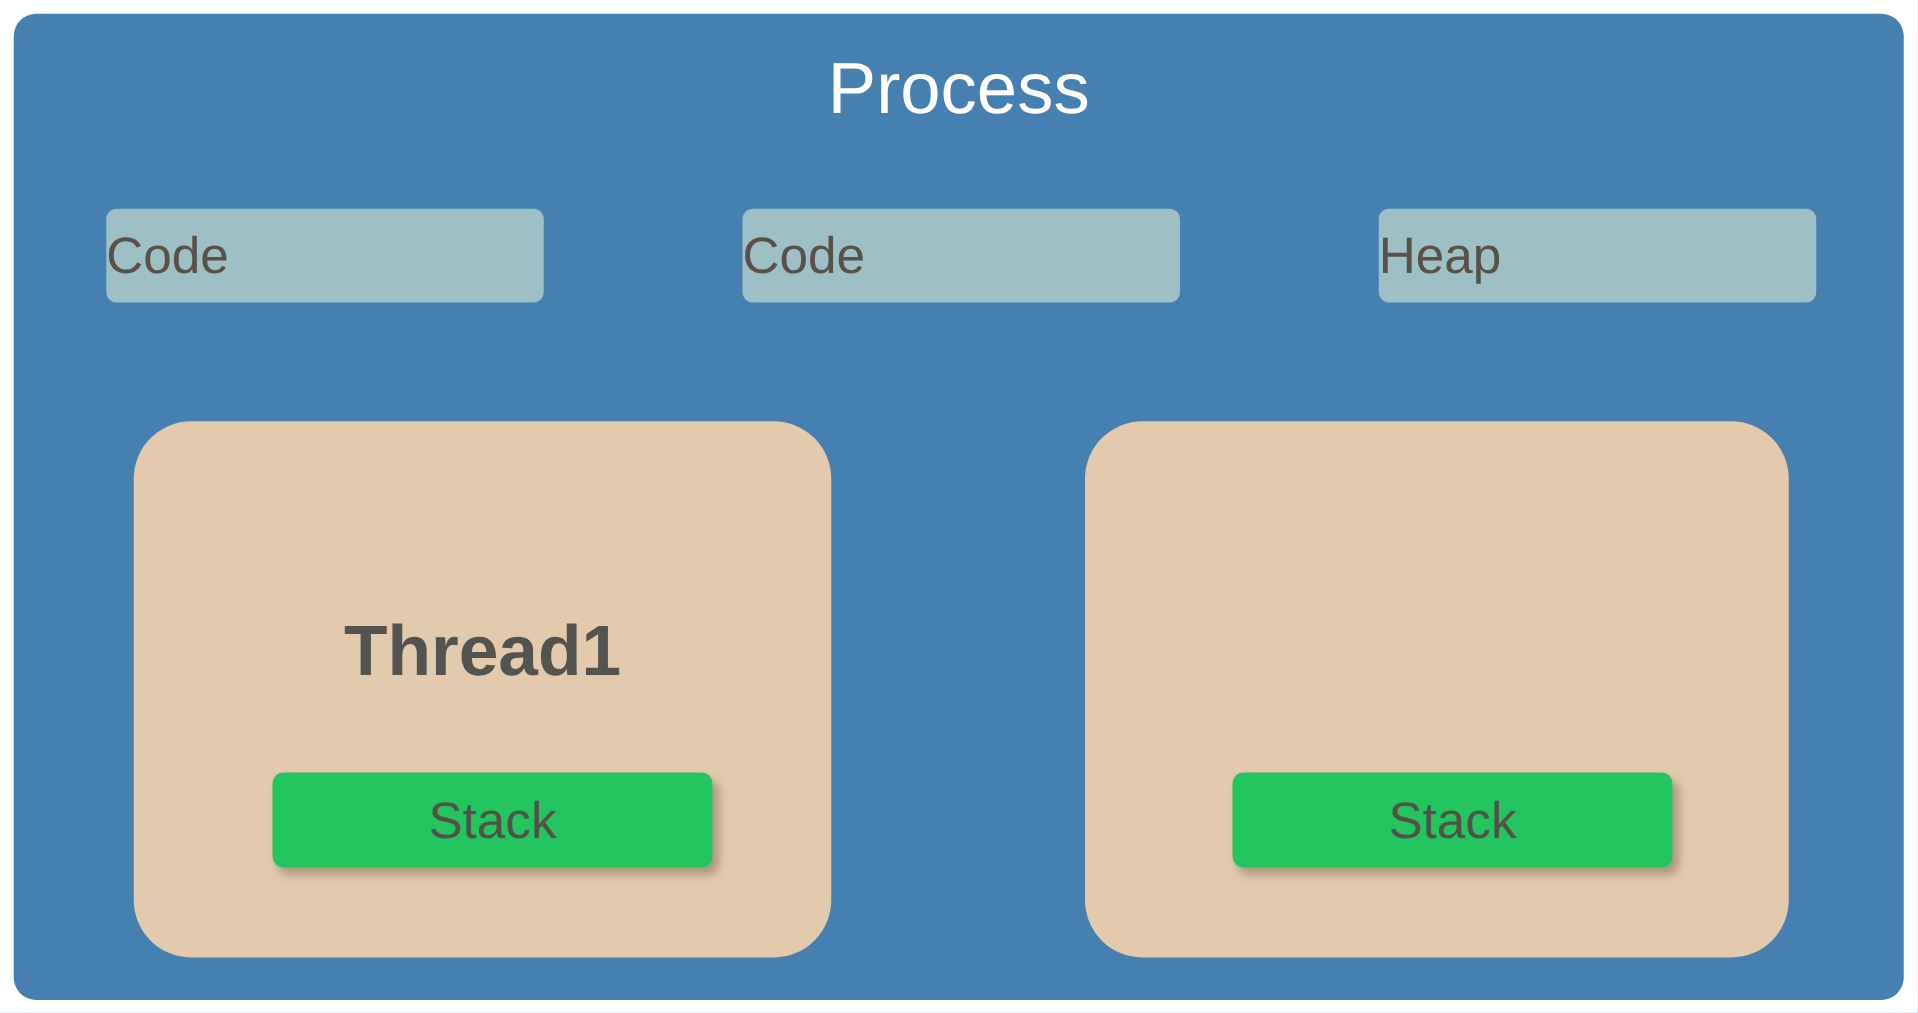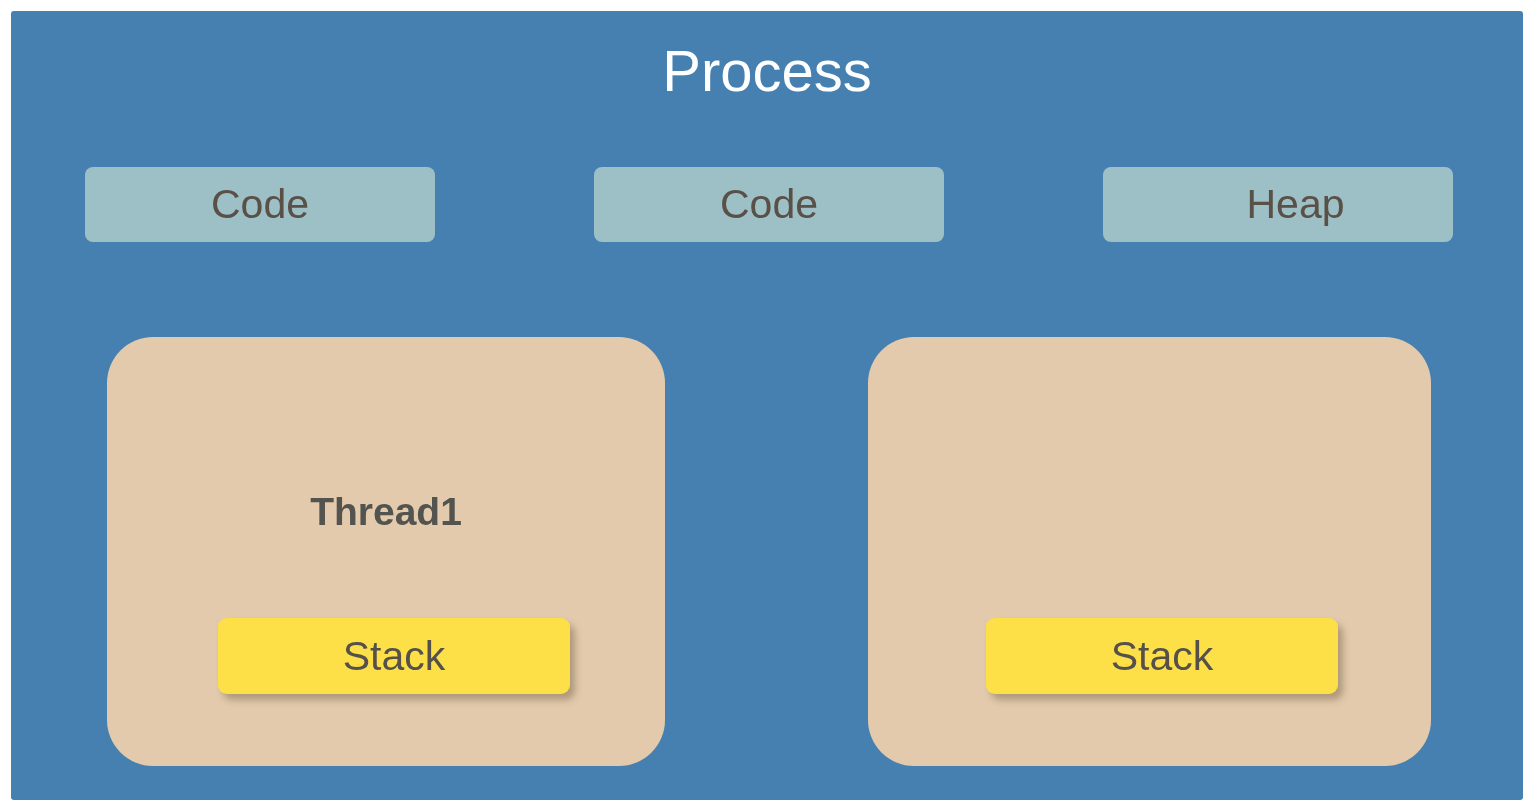--- a/index.html
+++ b/index.html
@@ -24,21 +24,21 @@
   }
 
   
   .process-box {
     position: absolute;
     left: 11px;
     top: 11px;
     width: 1512px;
     height: 789px;
     background: #4580b0;
-    border-radius: 3px;
+    border-radius: 18px;
     box-sizing: border-box;
   }
 
   .process-title {
     position: absolute;
     left: 0;
     top: 30px;
     width: 100%;
     text-align: center;
     color: #ffffff;
@@ -59,35 +59,34 @@
   }
 
   .segment-box {
     position: absolute;
     top: 0;
     height: 75px;
     background: #9dbfc6;
     border-radius: 8px;
     display: flex;
     align-items: center;
-    justify-content: center;
     box-sizing: border-box;
   }
 
   .segment-box .segment-label {
     color: #595047;
     font-size: 41px;
     font-weight: 400;
     line-height: 1;
     user-select: none;
   }
 
   .segment-code { left: 74px;   width: 350px; }
   .segment-data { left: 583px;  width: 350px; }
-  .segment-heap { left: 1092px; width: 350px; padding-left: 35px; }
+  .segment-heap { left: 1092px; width: 350px; }
 
   
   .thread-row {
     position: absolute;
     left: 0;
     top: 326px;
     width: 1512px;
     height: 429px;
   }
 
@@ -103,31 +102,31 @@
   .thread-1 { left: 96px;  width: 558px; }
   .thread-2 { left: 857px; width: 563px; }
 
   .thread-title {
     position: absolute;
     left: 0;
     top: 155px;
     width: 100%;
     text-align: center;
     color: #53534f;
-    font-size: 39px;
+    font-size: 57px;
     font-weight: 700;
     line-height: 1.05;
     user-select: none;
   }
 
   .stack-box {
     position: absolute;
     top: 281px;
     height: 76px;
-    background: #fde047;
+    background: #22c55e;
     border-radius: 9px;
     display: flex;
     align-items: center;
     justify-content: center;
     box-shadow: 5px 6px 7px rgba(90, 70, 50, 0.38);
     box-sizing: border-box;
   }
 
   .thread-1 .stack-box { left: 111px; width: 352px; }
   .thread-2 .stack-box { left: 118px; width: 352px; }

